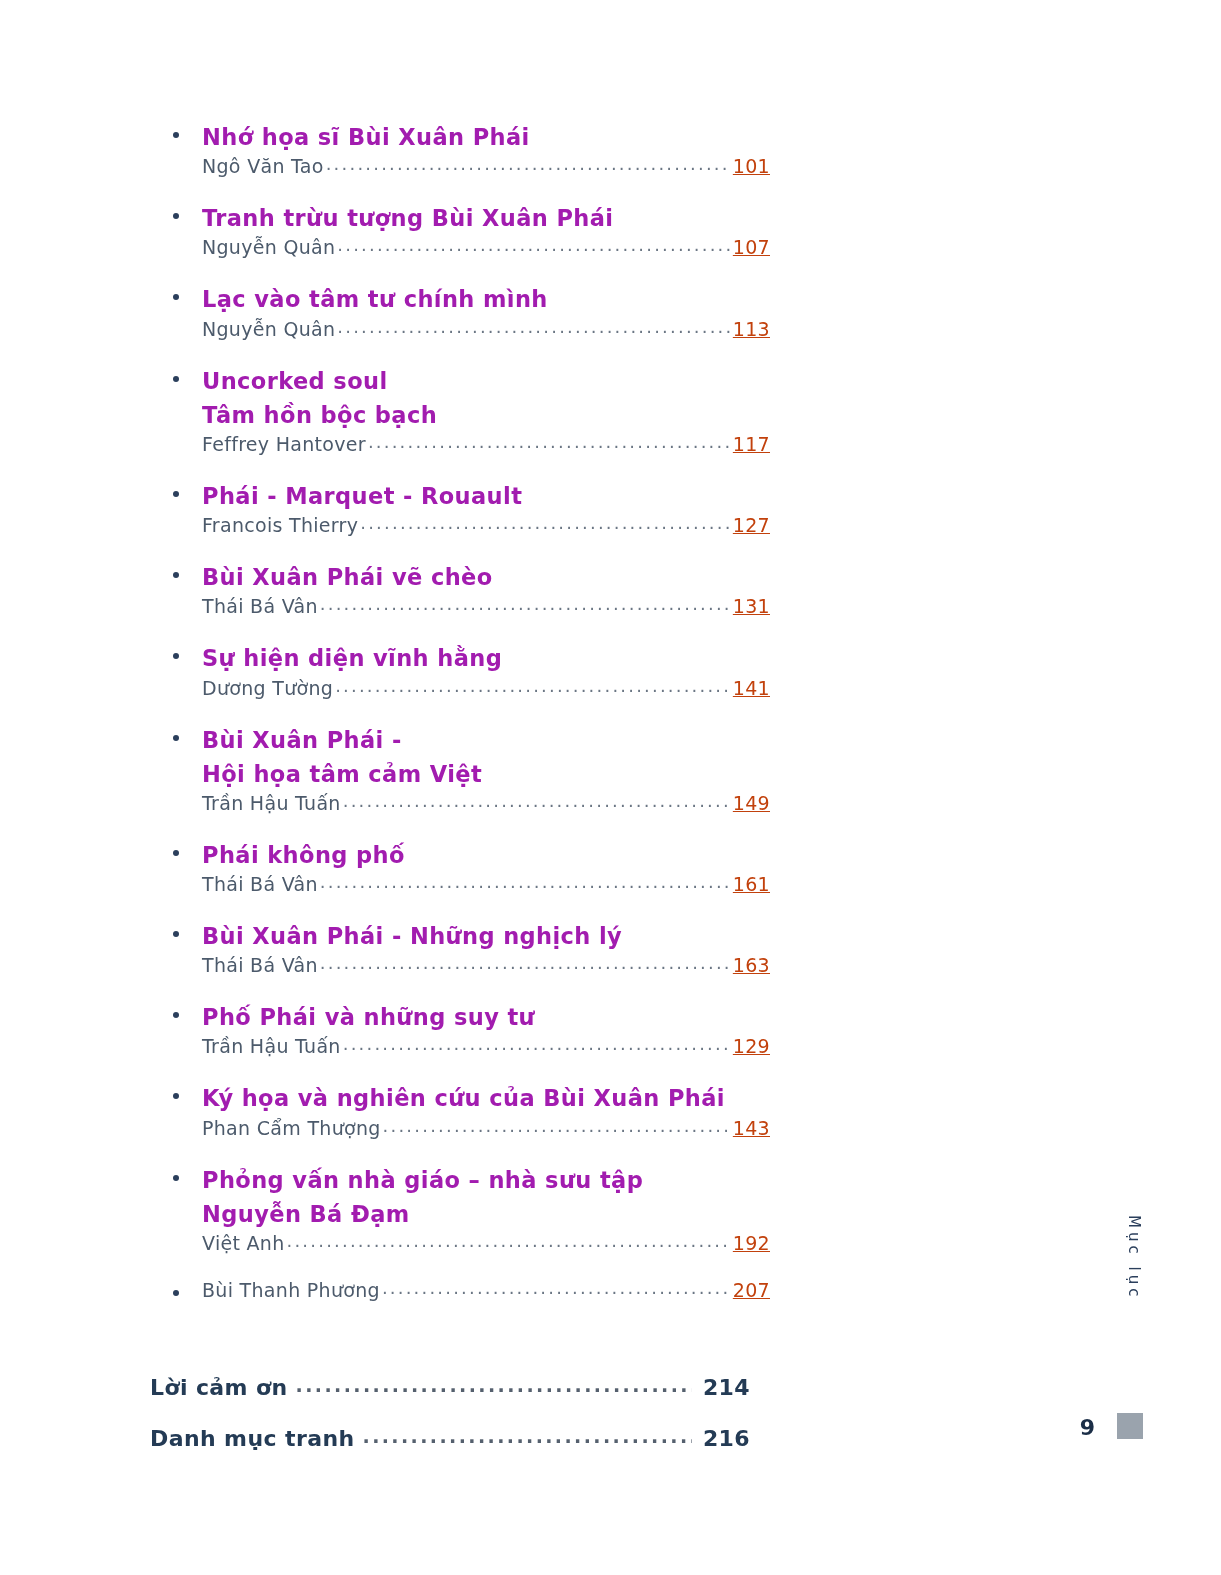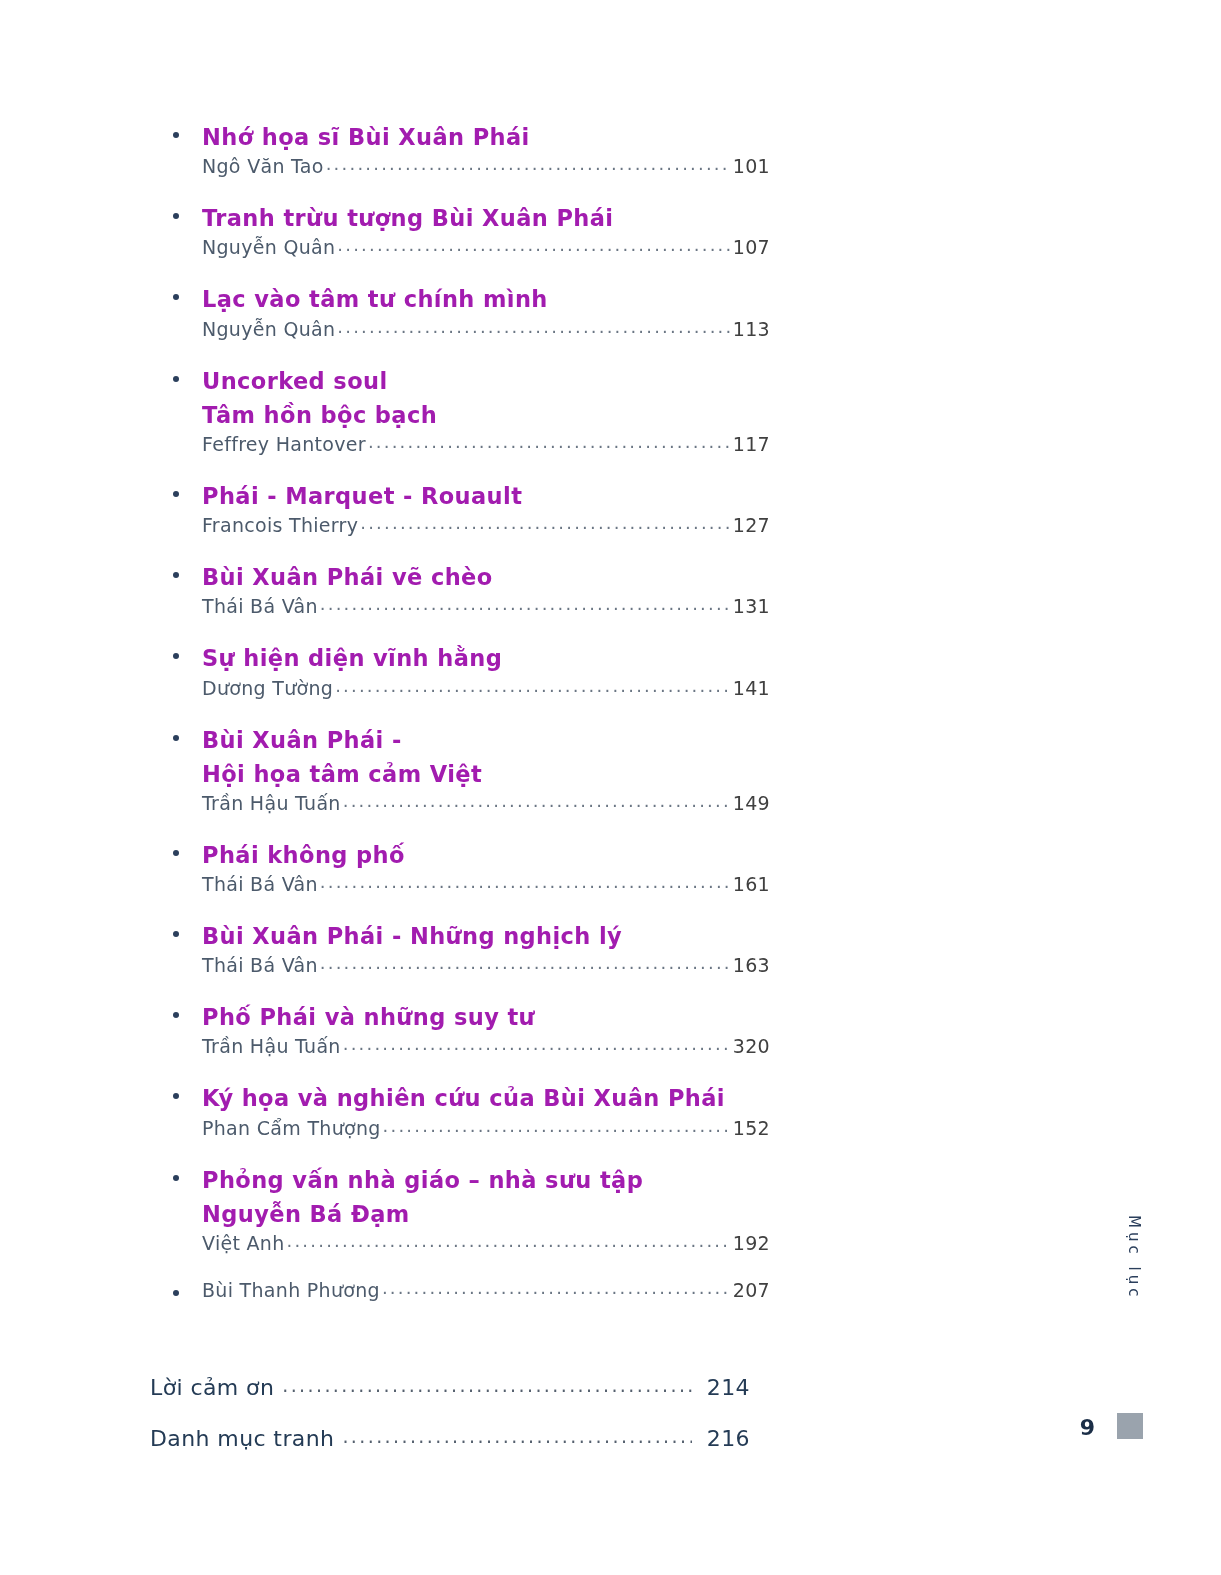--- a/index.html
+++ b/index.html
@@ -86,30 +86,32 @@
     color: #6b7684;
     margin: 0 2px;
     letter-spacing: 2.2px;
     font-size: 18px;
     line-height: 1;
     transform: translateY(-2px);
   }
 
   .entry-page {
     flex: 0 0 auto;
-    color: #404040;
+    color: #c2410c;
     font-size: 19px;
+    text-decoration: underline;
   }
 
   
   .toc-bottom {
     position: absolute;
     left: 150px;
     top: 1375px;
     width: 600px;
+    font-weight: bold;
   }
 
   .bottom-row {
     display: flex;
     align-items: baseline;
     font-size: 22px;
     color: #243b55;
     letter-spacing: 0.4px;
     margin-bottom: 26px;
     white-space: nowrap;
@@ -309,34 +311,34 @@
       </div>
       <div class="toc-entry">
         <div class="bullet-col">
           <span class="bullet"></span>
         </div>
         <div class="entry-body">
           <div class="entry-title">Phố Phái và những suy tư</div>
           <div class="entry-meta">
             <span class="entry-author">Trần Hậu Tuấn</span>
             <span class="dots">........................................................................................................................</span>
-            <span class="entry-page">320</span>
+            <span class="entry-page">129</span>
           </div>
         </div>
       </div>
       <div class="toc-entry">
         <div class="bullet-col">
           <span class="bullet"></span>
         </div>
         <div class="entry-body">
           <div class="entry-title">Ký họa và nghiên cứu của Bùi Xuân Phái</div>
           <div class="entry-meta">
             <span class="entry-author">Phan Cẩm Thượng</span>
             <span class="dots">........................................................................................................................</span>
-            <span class="entry-page">152</span>
+            <span class="entry-page">143</span>
           </div>
         </div>
       </div>
       <div class="toc-entry">
         <div class="bullet-col">
           <span class="bullet"></span>
         </div>
         <div class="entry-body">
           <div class="entry-title">Phỏng vấn nhà giáo – nhà sưu tập</div>
           <div class="entry-title">Nguyễn Bá Đạm</div>

